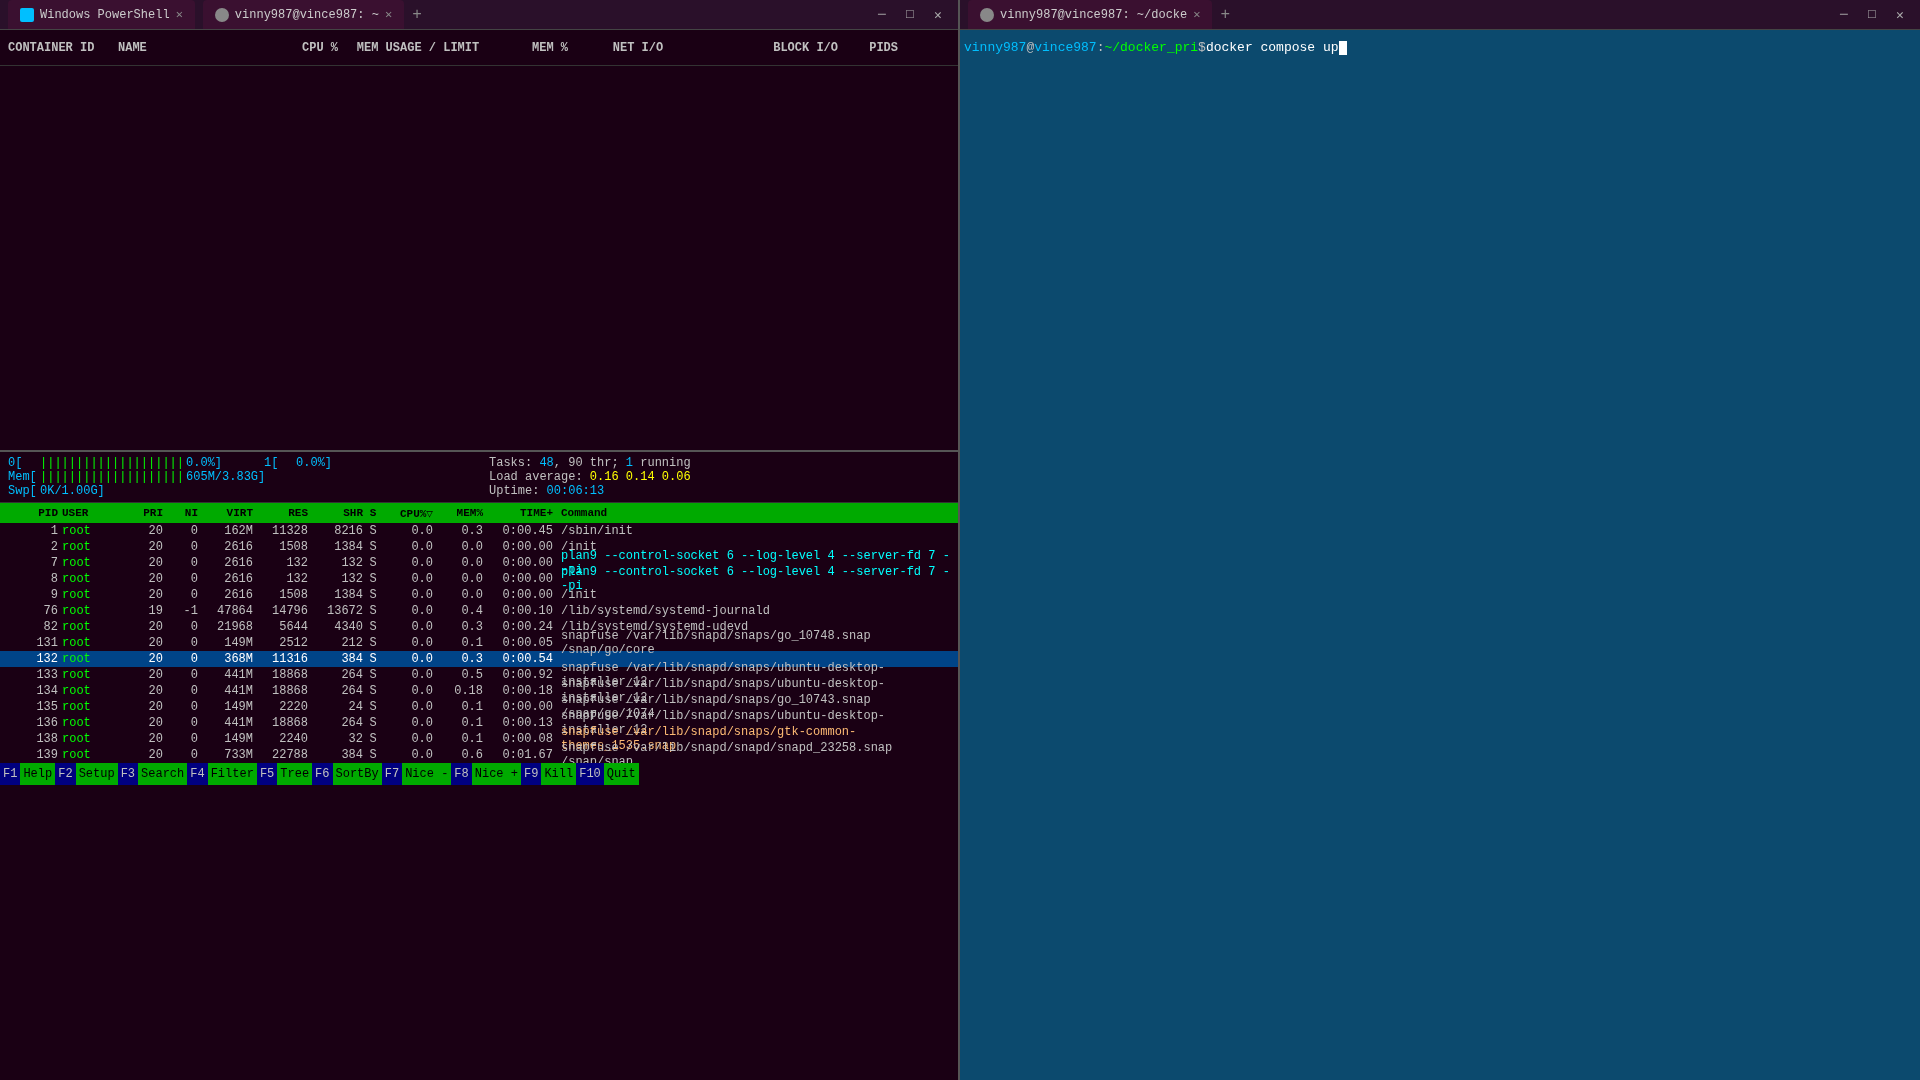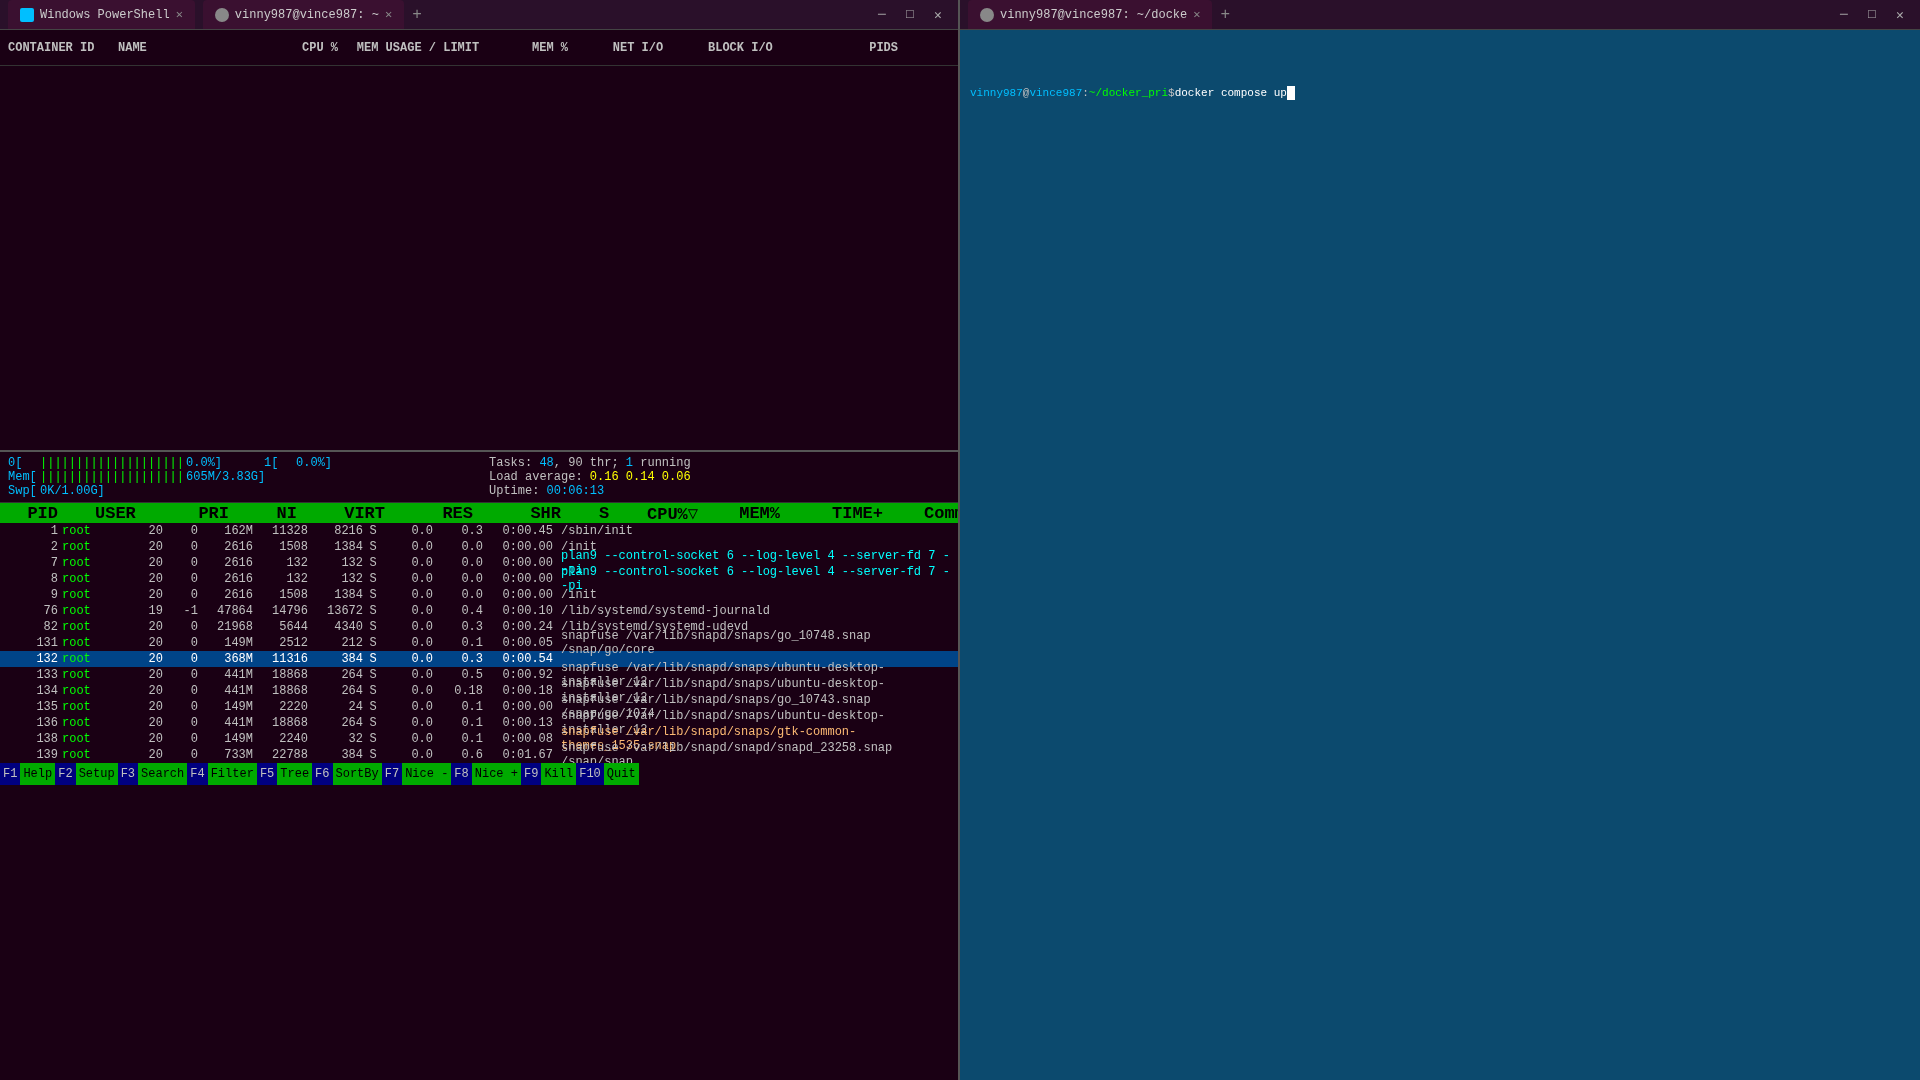--- a/index.html
+++ b/index.html
@@ -109,21 +109,21 @@
       white-space: nowrap;
       overflow: hidden;
       text-overflow: ellipsis;
     }
     .col-container-id { width: 110px; flex-shrink: 0; }
     .col-name { width: 140px; flex-shrink: 0; }
     .col-cpu { width: 80px; flex-shrink: 0; text-align: right; }
     .col-mem-usage { width: 160px; flex-shrink: 0; text-align: center; }
     .col-mem-pct { width: 70px; flex-shrink: 0; text-align: right; }
     .col-net { width: 140px; flex-shrink: 0; text-align: center; }
-    .col-block { width: 130px; flex-shrink: 0; text-align: left; font-family: Liberation Mono, monospace; }
+    .col-block { width: 130px; flex-shrink: 0; text-align: right; font-family: Liberation Mono, monospace; }
     .col-pids { width: 60px; flex-shrink: 0; text-align: right; }
 
     .docker-body { padding: 4px 0; }
 
     
     .divider-line {
       height: 2px;
       background: #555;
       width: 100%;
     }
@@ -152,24 +152,23 @@
     .htop-load-line { color: #c0c0c0; }
     .htop-uptime-line { color: #c0c0c0; }
 
     
     .htop-table-header {
       background: #00aa00;
       color: #000;
       font-weight: bold;
       display: flex;
       padding: 2px 8px;
-      font-size: 17px;
+      font-size: 11px;
       height: 20px;
       align-items: center;
-      gap: 33px;
     }
     .htop-table-body {
       overflow: hidden;
     }
     .htop-row {
       display: flex;
       padding: 1px 8px;
       font-size: 12px;
       height: 16px;
       align-items: center;
@@ -253,26 +252,25 @@
       background: #3a1030;
       border-radius: 4px 4px 0 0;
     }
     .right-pane-actions {
       margin-left: auto;
       display: flex;
       gap: 4px;
     }
     .right-terminal-body {
       flex: 1;
-      padding: 8px 10px;
-      font-size: 11px;
+      padding: 8px 4px;
+      font-size: 13px;
       color: #c0c0c0;
       line-height: 1.5;
       overflow: hidden;
-      margin-top: 47px;
     }
     .prompt-line {
       display: flex;
       align-items: center;
       flex-wrap: wrap;
     }
     .prompt-user { color: #00bfff; }
     .prompt-at { color: #c0c0c0; }
     .prompt-host { color: #00bfff; }
     .prompt-colon { color: #c0c0c0; }

